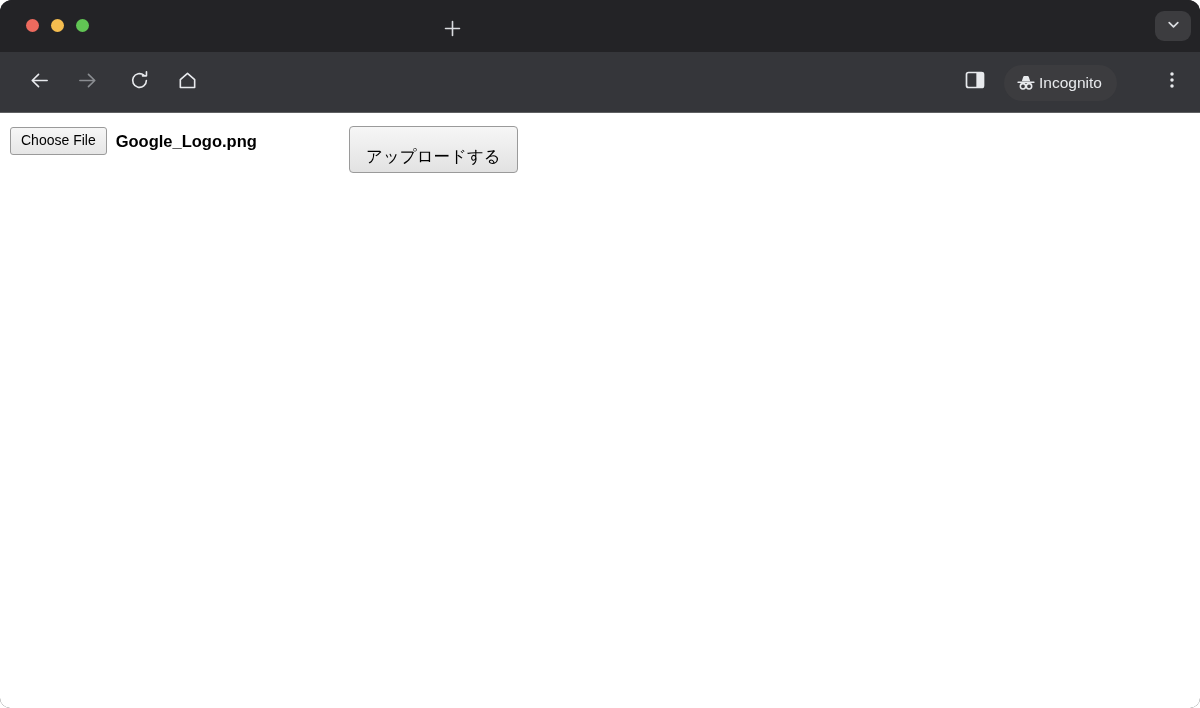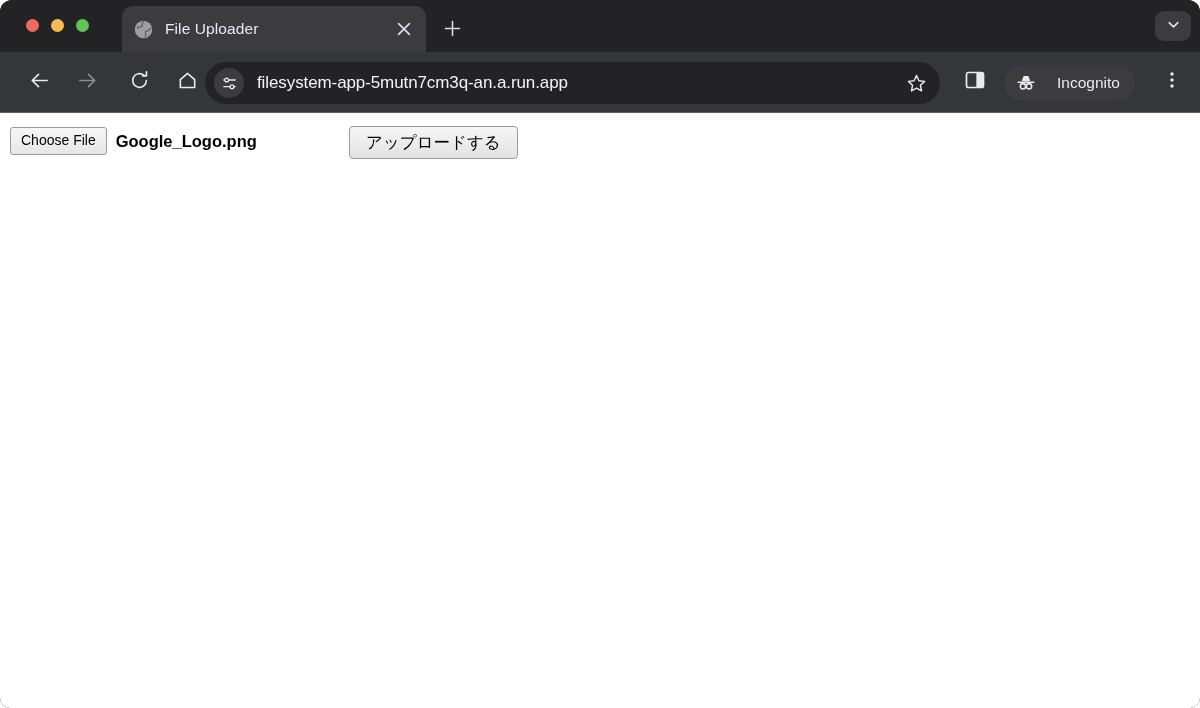--- a/index.html
+++ b/index.html
@@ -174,21 +174,21 @@
     box-sizing: border-box;
   }
   .incognito-icon {
     width: 22px; height: 22px;
     flex: 0 0 22px;
     display: flex; align-items: center; justify-content: center;
   }
   .incognito-label {
     color: #e8eaed;
     font-size: 15.5px;
-    margin-left: 20px;
+    margin-left: 2px;
     white-space: nowrap;
   }
   .menu-btn {
     position: absolute;
     left: 1157px; top: 15px;
     width: 30px; height: 30px;
     display: flex; align-items: center; justify-content: center;
     border-radius: 50%;
   }
 
@@ -231,52 +231,38 @@
   }
   .upload-btn {
     position: absolute;
     left: 349px; top: 13px;
     font-family: "Liberation Sans", sans-serif;
     font-size: 16.5px;
     color: #000000;
     background: linear-gradient(#f6f6f6, #e2e2e2);
     border: 1px solid #9a9a9a;
     border-radius: 4px;
-    padding: 5px 16px 6px 16px;
+    padding: 19px 16px 6px 16px;
     line-height: 20px;
     white-space: nowrap;
   }
 </style>
 </head>
 <body>
 
 <div class="browser-window">
 
   <div class="tab-strip">
 
     <div class="traffic-lights">
       <div class="tl-dot tl-close"></div>
       <div class="tl-dot tl-min"></div>
       <div class="tl-dot tl-max"></div>
     </div>
 
-    <div class="tab">
-      <span class="tab-favicon">
-        <svg width="19" height="19" viewBox="0 0 24 24">
-          <circle cx="12" cy="12" r="11" fill="#9aa0a6"></circle>
-          <path d="M12 2.2c-1.6 1.4-2.3 3.1-1.6 4.3.6 1.1-.2 2.1-1.4 2.2-1.2.1-2.3-.6-3.3-.2-1 .4-1.4 1.5-1.1 2.6M21.6 10.5c-1.4.2-2.4 1-2.6 2.2-.2 1.2-1.3 1.6-2.3 1.3-1-.3-2 .1-2.3 1-.4 1.1.3 2 .5 3.1.2 1-.2 2-1.1 2.7" fill="none" stroke="#5f6368" stroke-width="1.7" stroke-linecap="round"></path>
-        </svg>
-      </span>
-      <span class="tab-title">File Uploader</span>
-      <span class="tab-close">
-        <svg width="14" height="14" viewBox="0 0 14 14">
-          <path d="M1.6 1.6 L12.4 12.4 M12.4 1.6 L1.6 12.4" stroke="#dadce0" stroke-width="1.7" stroke-linecap="round"></path>
-        </svg>
-      </span>
-    </div>
 
     <div class="new-tab-btn">
       <svg width="17" height="17" viewBox="0 0 18 18">
         <path d="M9 1.6 V16.4 M1.6 9 H16.4" stroke="#dadce0" stroke-width="1.7" stroke-linecap="round"></path>
       </svg>
     </div>
 
     <div class="tab-search-btn">
       <span>
         <svg width="15" height="15" viewBox="0 0 16 16">
@@ -314,38 +300,20 @@
     </div>
 
     <div class="nav-btn nav-home">
       <span>
         <svg width="21" height="21" viewBox="0 0 22 22">
           <path d="M3.5 10 L11 3.6 L18.5 10 V18.3 H3.5 Z" fill="none" stroke="#e8eaed" stroke-width="1.7" stroke-linecap="round" stroke-linejoin="round"></path>
         </svg>
       </span>
     </div>
 
-    <div class="omnibox">
-      <span class="site-settings-btn">
-        <svg width="17" height="17" viewBox="0 0 18 18">
-          <circle cx="6" cy="5.3" r="2" fill="none" stroke="#e8eaed" stroke-width="1.4"></circle>
-          <path d="M8.4 5.3 H15" stroke="#e8eaed" stroke-width="1.4" stroke-linecap="round"></path>
-          <path d="M3.2 5.3 H3" stroke="#e8eaed" stroke-width="1.4" stroke-linecap="round"></path>
-          <circle cx="11.6" cy="12.4" r="2" fill="none" stroke="#e8eaed" stroke-width="1.4"></circle>
-          <path d="M9.2 12.4 H3" stroke="#e8eaed" stroke-width="1.4" stroke-linecap="round"></path>
-          <path d="M14 12.4 H15" stroke="#e8eaed" stroke-width="1.4" stroke-linecap="round"></path>
-        </svg>
-      </span>
-      <span class="omnibox-url" title="filesystem-app-5mutn7cm3q-an.a.run.app">filesystem-app-5mutn7cm3q-an.a.run.app</span>
-      <span class="bookmark-btn">
-        <svg width="21" height="21" viewBox="0 0 22 22">
-          <path d="M11 2.6 L13.55 8.1 L19.5 8.8 L15.1 12.85 L16.3 18.8 L11 15.8 L5.7 18.8 L6.9 12.85 L2.5 8.8 L8.45 8.1 Z" fill="none" stroke="#e8eaed" stroke-width="1.5" stroke-linejoin="round"></path>
-        </svg>
-      </span>
-    </div>
 
     <div class="side-panel-btn">
       <span>
         <svg width="22" height="22" viewBox="0 0 22 22">
           <rect x="2.5" y="3.5" width="17" height="15" rx="2" fill="none" stroke="#e8eaed" stroke-width="1.7"></rect>
           <path d="M13.2 3.5 V18.5" stroke="#e8eaed" stroke-width="1.7"></path>
           <rect x="13.2" y="3.5" width="6.3" height="15" fill="#e8eaed"></rect>
         </svg>
       </span>
     </div>

